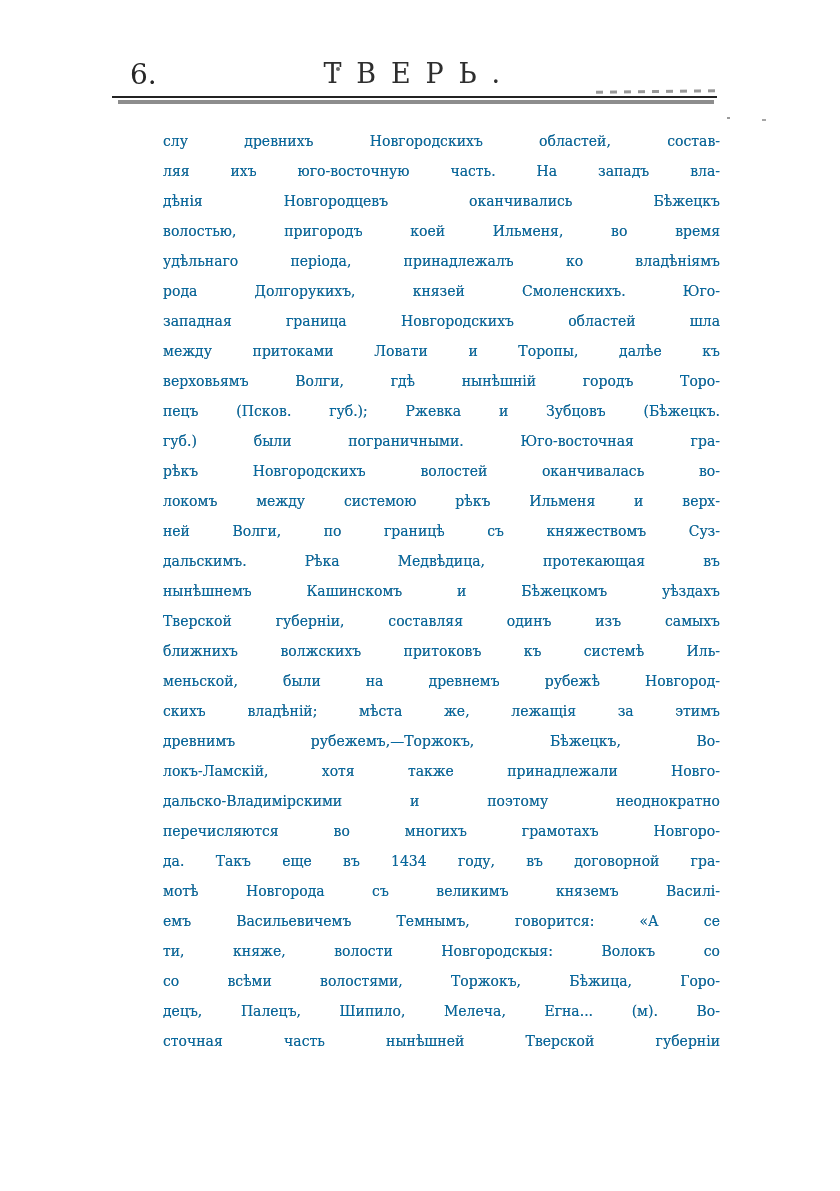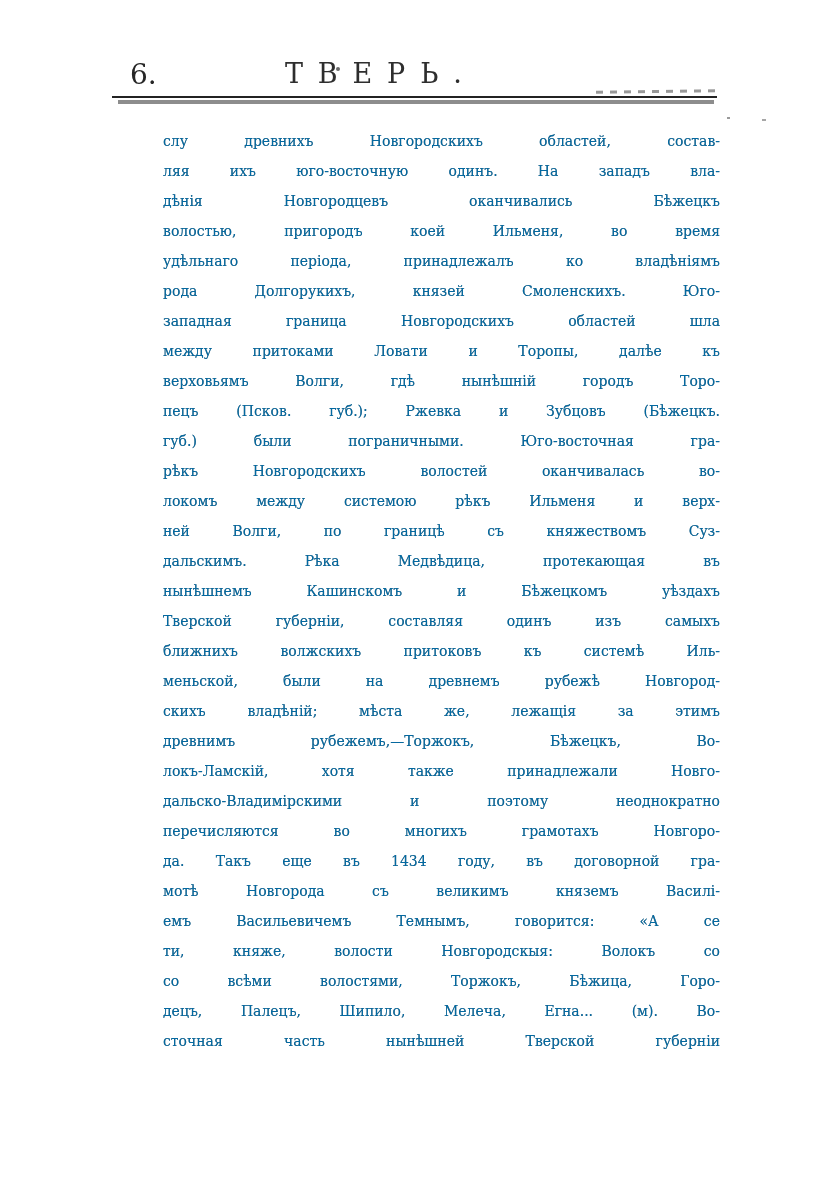--- a/index.html
+++ b/index.html
@@ -27,21 +27,21 @@
     top: 58px;
     font-size: 28px;
     line-height: 34px;
     color: #262626;
   }
   .running-title {
     position: absolute;
     left: 285px;
     top: 56px;
     width: 230px;
-    text-align: left;
+    text-align: right;
     font-size: 27px;
     line-height: 36px;
     letter-spacing: 0.55em;
     color: #2e2e2e;
   }
   
   .rule-thin {
     position: absolute;
     left: 112px;
     top: 96px;
@@ -124,21 +124,21 @@
   <div class="rule-thin"></div>
   <div class="rule-thick"></div>
 
   <div class="ink-smudge"></div>
   <div class="ink-speck-title"></div>
   <div class="ink-speck-a"></div>
   <div class="ink-speck-b"></div>
 
   <div class="text-block" id="body-lines">
       <div class="line">слу древнихъ Новгородскихъ областей, состав-</div>
-      <div class="line">ляя ихъ юго-восточную одинъ. На западъ вла-</div>
+      <div class="line">ляя ихъ юго-восточную часть. На западъ вла-</div>
       <div class="line">дѣнія Новгородцевъ оканчивались Бѣжецкъ</div>
       <div class="line">волостью, пригородъ коей Ильменя, во время</div>
       <div class="line">удѣльнаго періода, принадлежалъ ко владѣніямъ</div>
       <div class="line">рода Долгорукихъ, князей Смоленскихъ. Юго-</div>
       <div class="line">западная граница Новгородскихъ областей шла</div>
       <div class="line">между притоками Ловати и Торопы, далѣе къ</div>
       <div class="line">верховьямъ Волги, гдѣ нынѣшній городъ Торо-</div>
       <div class="line">пецъ (Псков. губ.); Ржевка и Зубцовъ (Бѣжецкъ.</div>
       <div class="line">губ.) были пограничными. Юго-восточная гра-</div>
       <div class="line">рѣкъ Новгородскихъ волостей оканчивалась во-</div>

